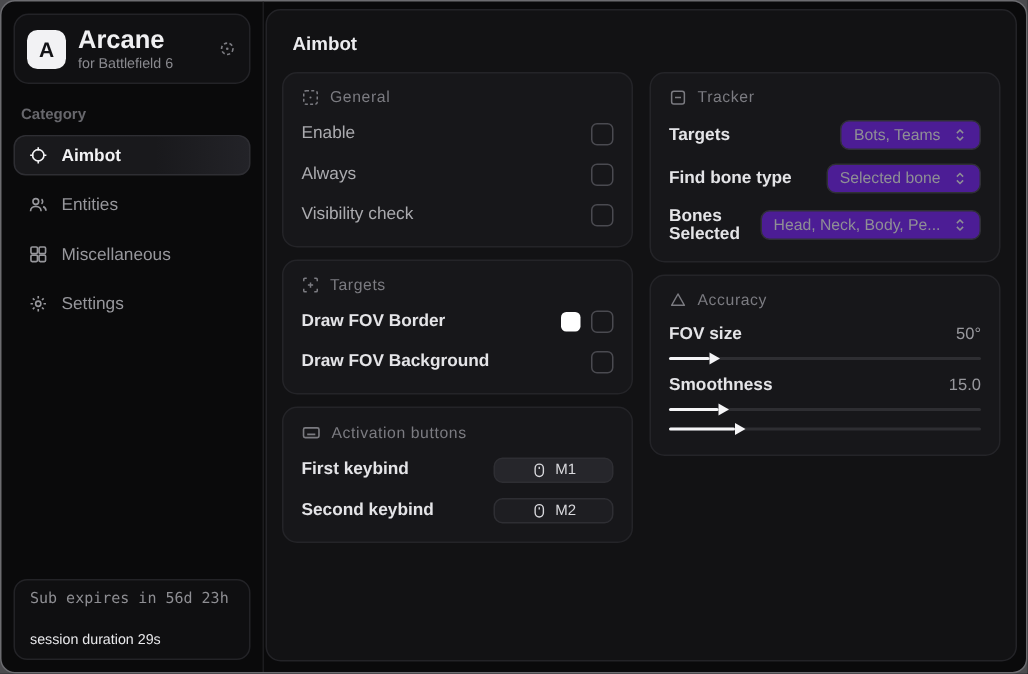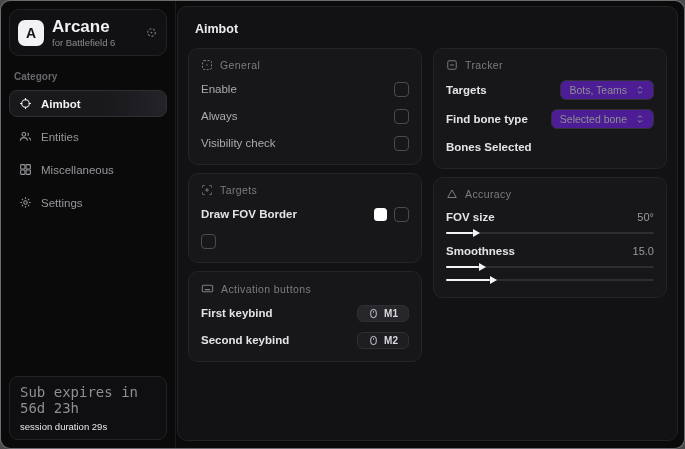--- a/index.html
+++ b/index.html
@@ -16,36 +16,36 @@
   .logo-txt { flex:1; line-height:1.25; }
   .logo-title { font-size:17px; font-weight:bold; color:#f0f0f2; }
   .logo-sub { font-size:9.5px; color:#8a8a8f; }
   .icon { display:inline-flex; flex:0 0 auto; }
   .gear { color:#7d7d83; }
   .cat-label { font-size:10px; color:#67676c; margin:15px 5px 8px;font-weight:bold; }
   .nav-item { display:flex; align-items:center; gap:9px; padding:6px 9px; border-radius:8px; color:#97979c; font-size:11.5px; margin-bottom:6px; border:1px solid transparent; }
   .nav-item.active { border-color:#2e2e33; background:linear-gradient(90deg,#19191c 60%, #232328); color:#f2f2f4; font-weight:bold; }
   .spacer { flex:1; }
   .sub-card { border:1px solid #232327; background:#0f0f11; border-radius:9px; padding:7px 10px; }
-  .sub-line1 { font-family:"DejaVu Sans Mono", monospace; font-size:14px; color:#8e8e93; margin-bottom:5px; }
+  .sub-line1 { font-family:"DejaVu Sans Mono", monospace; font-size:10px; color:#8e8e93; margin-bottom:16px; }
   .sub-line2 { font-size:9.5px; font-weight:normal; color:#e9e9ec; }
   
   .main { flex:1; margin:5px 6px 7px 1px; background:#121214; border:1px solid #232327; border-radius:10px; padding:10px 10px 10px 10px; display:flex; flex-direction:column; overflow:hidden; }
   .page-title { font-size:12.5px; font-weight:bold; color:#ececef; margin:5px 0 12px 7px; }
   .cols { display:flex; gap:11px; align-items:flex-start; }
   .col { flex:1; min-width:0; }
   .card { background:#17171a; border:1px solid #242428; border-radius:10px; padding:10px 12px 12px; margin-bottom:8px; }
   .card-hd { display:flex; align-items:center; gap:7px; color:#7b7b81; font-size:10.5px; letter-spacing:.4px; margin-bottom:4px; }
   .row { display:flex; justify-content:space-between; align-items:center; margin-top:9px; min-height:18px; }
   .lbl-muted { font-size:11.5px; color:#ababaf; }
   .lbl-strong { font-size:11.5px; font-weight:bold; color:#e4e4e7; }
   .checkbox { width:15px; height:15px; border:1.5px solid #4a4a50; border-radius:4px; background:transparent; }
   .right-group { display:flex; align-items:center; gap:7px; }
   .swatch { width:13px; height:13px; border-radius:3.5px; }
-  .keybtn { display:flex; align-items:center; gap:5px; background:#26262b; border:1px solid #2e2e33; border-radius:6px; padding:2px 10px; font-size:10px; font-weight:bold; color:#d9d9dd;justify-content:flex-end; }
+  .keybtn { display:flex; align-items:center; gap:5px; background:#26262b; border:1px solid #2e2e33; border-radius:6px; padding:2px 24px; font-size:10px; font-weight:normal; color:#d9d9dd;justify-content:flex-end; }
   .keybtn.dim { background:#1e1e22; }
   .selbtn { display:flex; align-items:center; gap:8px; background:#4c1d95; border:1px solid #303036; border-radius:6px; padding:3px 8px; font-size:10.5px; color:#8f8f95; max-width:150px; }
   .selbtn .sel-val { white-space:nowrap; overflow:hidden; text-overflow:ellipsis; }
   .slider-row { margin-top:11px; }
   .slider-top { display:flex; justify-content:space-between; align-items:center; }
   .slider-val { font-size:11px; color:#98989d; }
   .slider-track { position:relative; height:2px; background:#2e2e32; border-radius:2px; margin:9px 0 4px; }
   .slider-fill { position:relative; height:2px; background:#f5f5f7; border-radius:2px; }
   .slider-thumb { position:absolute; right:-7px; top:-3.5px; width:0; height:0; border-left:7px solid #f5f5f7; border-top:4.5px solid transparent; border-bottom:4.5px solid transparent; }
 </style>
@@ -164,20 +164,21 @@
             <span>Targets</span>
           </div>
           <div class="row">
             <span class="lbl-strong">Draw FOV Border</span>
             <span class="right-group">
               <span class="swatch" style="background: rgb(255, 255, 255);"></span>
               <span class="checkbox"></span>
             </span>
           </div>
           <div class="row">
+            <span class="lbl-strong">Draw FOV Background</span>
             <span class="checkbox"></span>
           </div>
         </div>
 
         <div class="card">
           <div class="card-hd">
             <span class="icon">
               <svg width="13" height="13" viewBox="0 0 24 24" fill="none" stroke="currentColor" stroke-width="2">
                   <rect x="2.5" y="6" width="19" height="12" rx="2"></rect>
                   <path d="M6 10h.01M10 10h.01M14 10h.01M18 10h.01M7 14h10"></path>
@@ -242,20 +243,28 @@
               <span class="sel-val">Selected bone</span>
               <span class="icon">
                 <svg width="10" height="10" viewBox="0 0 24 24" fill="none" stroke="currentColor" stroke-width="2.4">
                     <path d="M7 9l5-5 5 5M7 15l5 5 5-5"></path>
                   </svg>
               </span>
             </span>
           </div>
           <div class="row">
             <span class="lbl-strong">Bones Selected</span>
+            <span class="selbtn">
+              <span class="sel-val">Head, Neck, Body, Pe...</span>
+              <span class="icon">
+                <svg width="10" height="10" viewBox="0 0 24 24" fill="none" stroke="currentColor" stroke-width="2.4">
+                    <path d="M7 9l5-5 5 5M7 15l5 5 5-5"></path>
+                  </svg>
+              </span>
+            </span>
           </div>
         </div>
 
         <div class="card">
           <div class="card-hd">
             <span class="icon">
               <svg width="12" height="12" viewBox="0 0 24 24" fill="none" stroke="currentColor" stroke-width="2">
                   <path d="M12 4l8.5 15h-17z" stroke-linejoin="round"></path>
                 </svg>
             </span>

